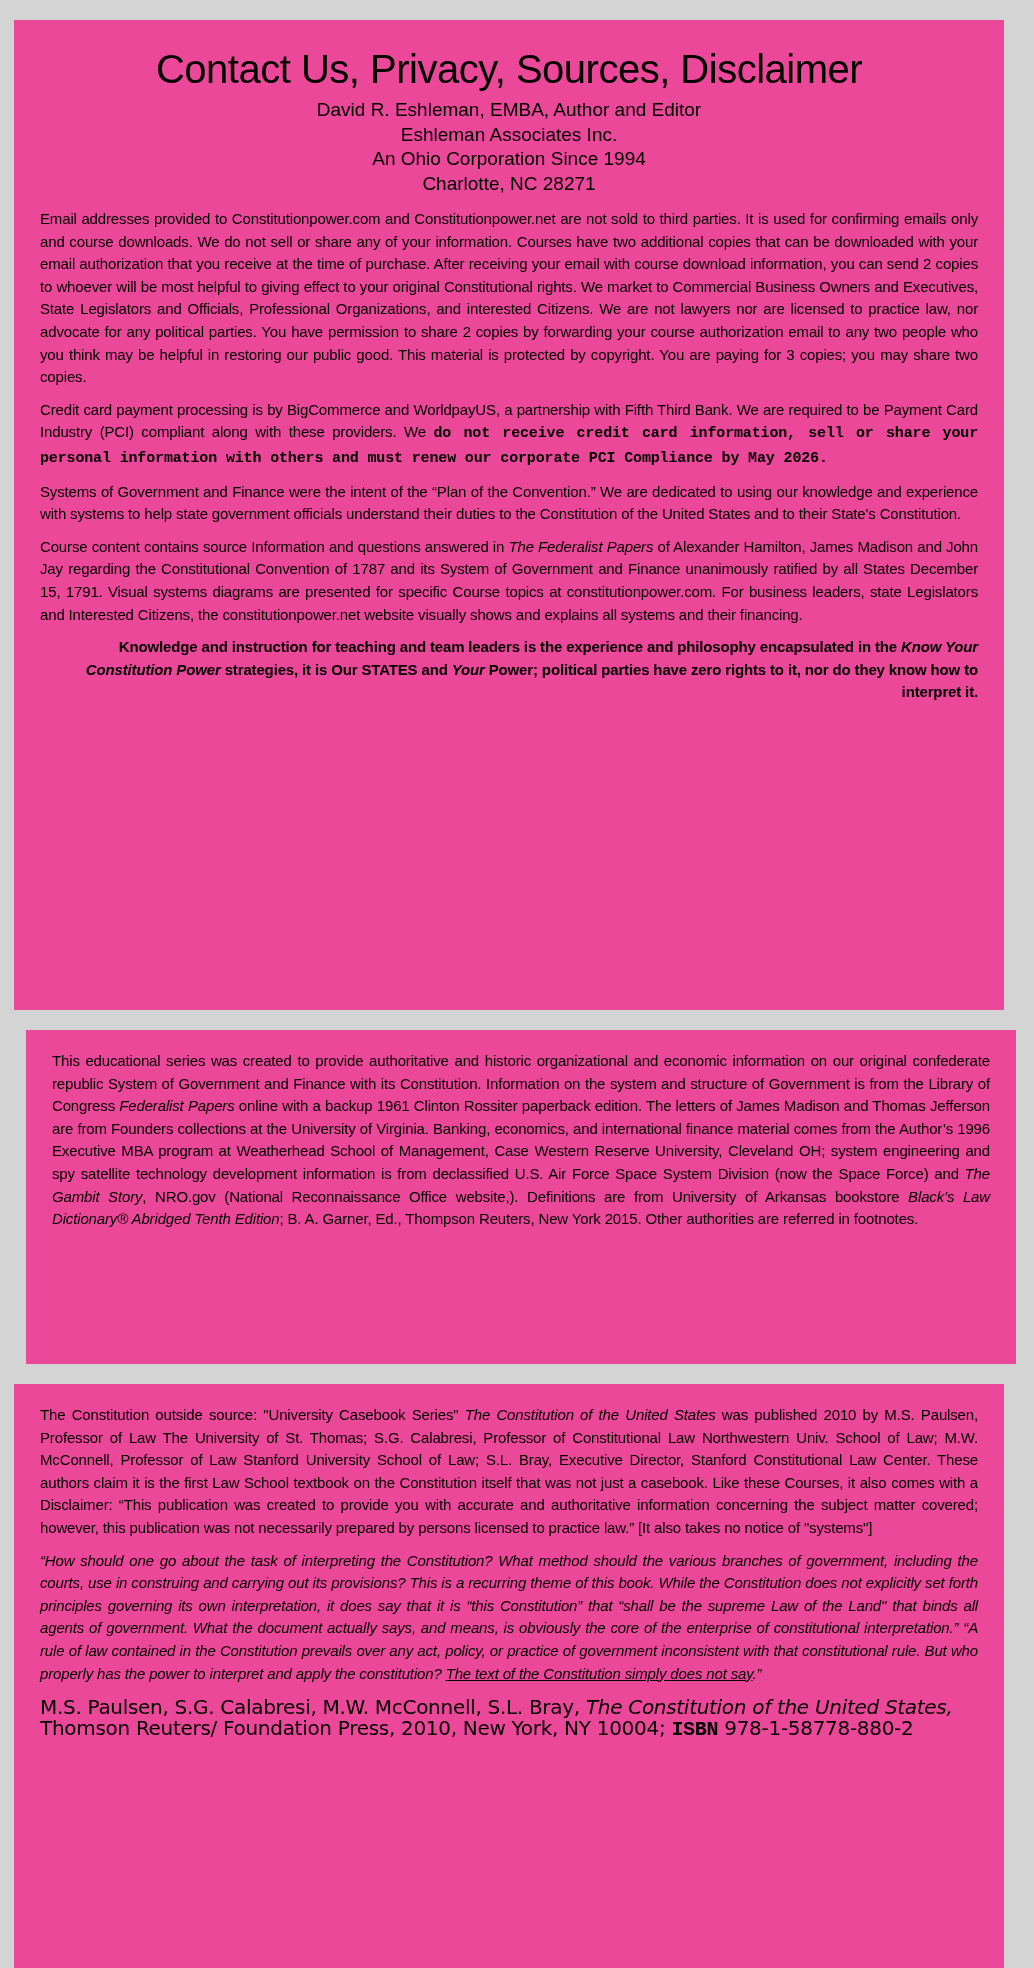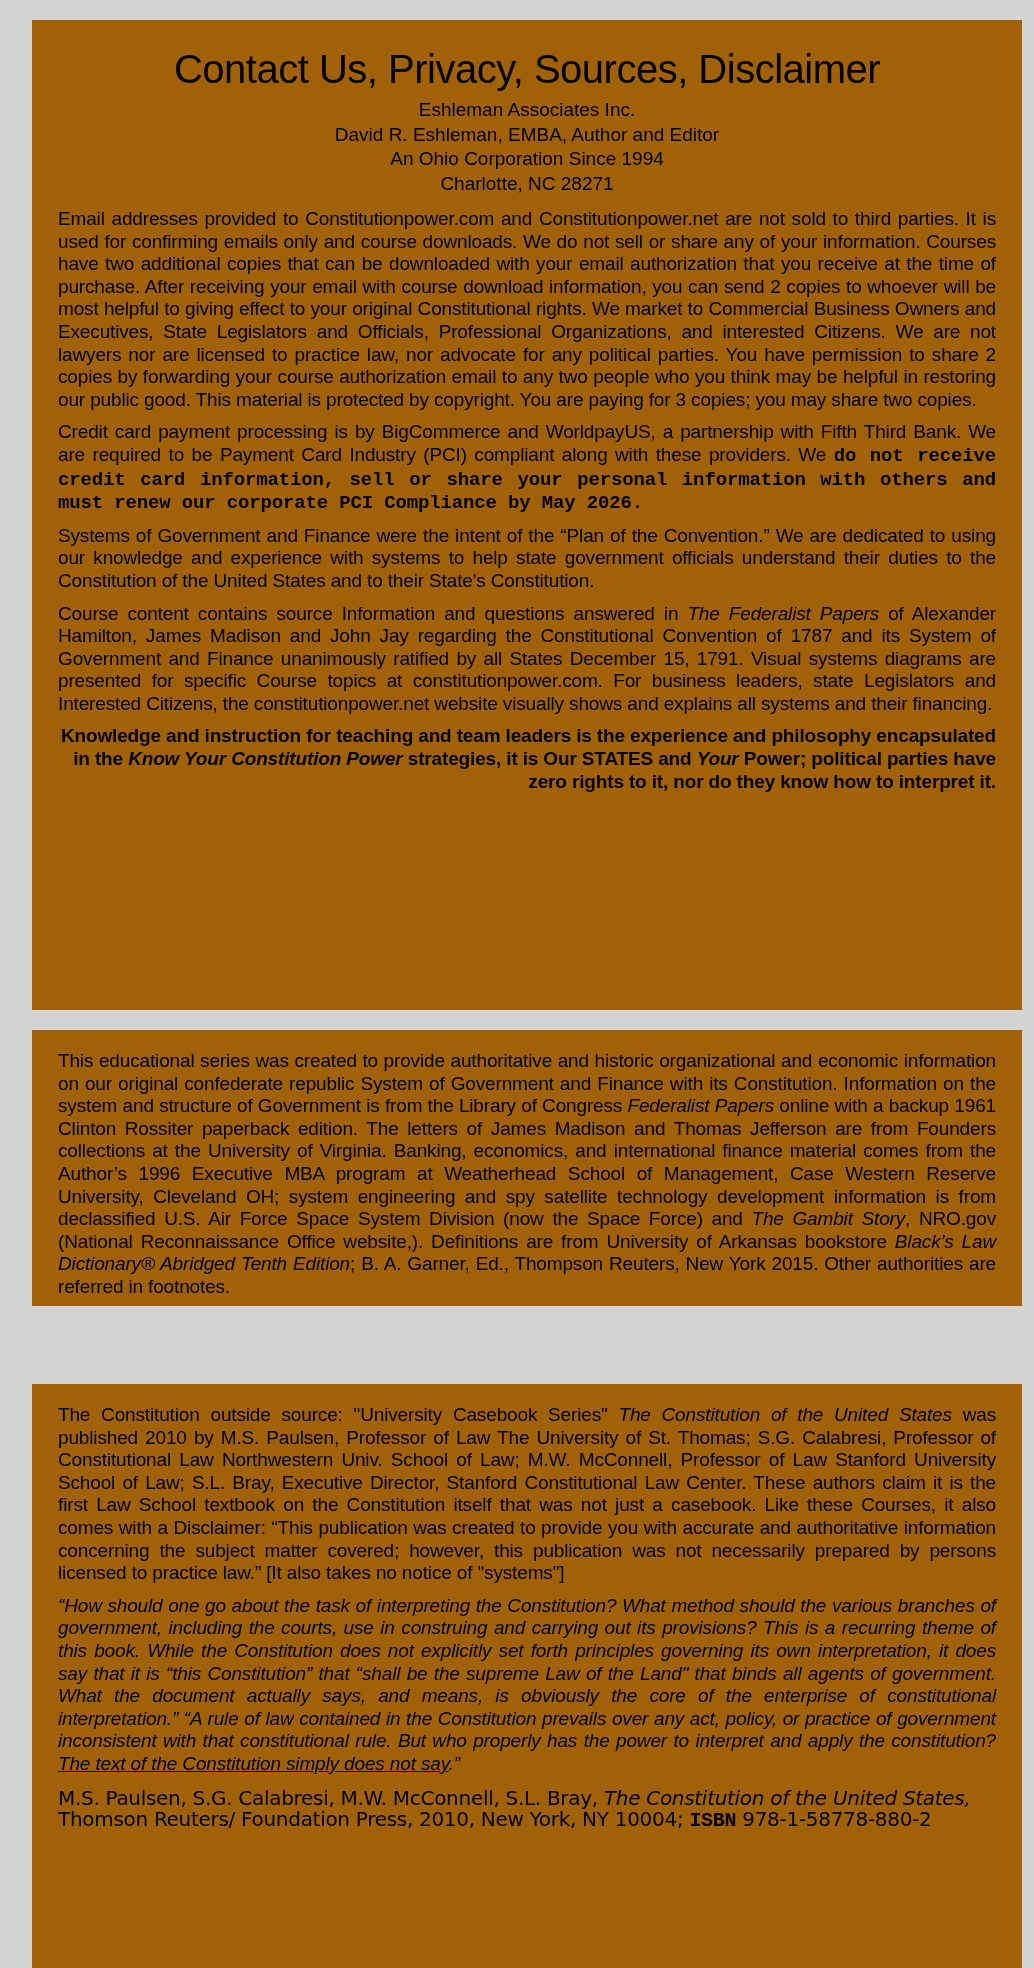--- a/index.html
+++ b/index.html
@@ -7,28 +7,28 @@
       width: 1034px;
       height: 1968px;
       background: #d4d4d4;
       font-family: "Liberation Sans", sans-serif;
       color: #000;
       position: relative;
       overflow: hidden;
     }
     .panel {
       position: absolute;
-      left: 32px;
+      left: 14px;
       width: 990px;
-      background: #a16207;
+      background: #ec4899;
       box-sizing: border-box;
       padding: 0 26px 0 26px;
     }
     #panel-1 { top: 20px; height: 990px; }
-    #panel-2 { top: 1030px; height: 276px; }
+    #panel-2 { top: 1030px; height: 334px; margin-left: 12px; }
     #panel-3 { top: 1384px; height: 626px; }
 
     .title {
       text-align: center;
       font-size: 40px;
       font-weight: normal;
       letter-spacing: -0.5px;
       margin: 26px 0 6px 0;
       line-height: 1.15;
     }
@@ -40,21 +40,21 @@
     }
     .subtitle {
       text-align: center;
       font-size: 25px;
       font-weight: bold;
       margin: 0 0 8px 0;
       line-height: 1.2;
       letter-spacing: -0.3px;
     }
     p.body {
-      font-size: 19px;
+      font-size: 15px;
       line-height: 22.6px;
       text-align: justify;
       margin: 0 0 10px 0;
       letter-spacing: -0.15px;
     }
     p.body.bold { font-weight: bold; text-align: right; }
     .b { font-weight: bold; font-family: Liberation Mono, monospace; }
     .i { font-style: italic; }
     .u { text-decoration: underline; }
     #panel-2 p.body:first-child { margin-top: 20px; }
@@ -71,22 +71,22 @@
       margin: 12px 0 0 0;
       letter-spacing: -0.3px;
     }
   </style>
 </head>
 <body>
 
 <div class="panel" id="panel-1">
   <h1 class="title">Contact Us, Privacy, Sources, Disclaimer</h1>
   <div class="address">
+    <div>David R. Eshleman, EMBA, Author and Editor</div>
     <div>Eshleman Associates Inc.</div>
-    <div>David R. Eshleman, EMBA, Author and Editor</div>
     <div>An Ohio Corporation Since 1994</div>
     <div>Charlotte, NC 28271</div>
   </div>
 
   <p class="body">Email addresses provided to Constitutionpower.com and Constitutionpower.net are not sold to third parties.  It is used for confirming emails only and course downloads.  We do not sell or share any of your information.  Courses have two additional copies that can be downloaded with your email authorization that you receive at the time of purchase.  After receiving your email with course download information, you can send 2 copies to whoever will be most helpful to giving effect to your original Constitutional rights.  We market to Commercial Business Owners and Executives, State Legislators and Officials, Professional Organizations, and interested Citizens. We are not lawyers nor are licensed to practice law, nor advocate for any political parties. You have permission to share 2 copies by forwarding your course authorization email to any two people who you think may be helpful in restoring our public good.  This material is protected by copyright. You are paying for 3 copies; you may share two copies.</p>
 
   <p class="body"><span>Credit card payment processing is by BigCommerce and WorldpayUS, a partnership with Fifth Third Bank.  We are required to be Payment Card Industry (PCI) compliant along with these providers.  We </span><span class="b">do not receive credit card information, sell or share your personal information with others and must renew our corporate PCI Compliance by May 2026.</span></p>
 
   <p class="body">Systems of Government and Finance were the intent of the “Plan of the Convention.”  We are dedicated to using our knowledge and experience with systems to help state government officials understand their duties to the Constitution of the United States and to their State's Constitution.</p>
 

